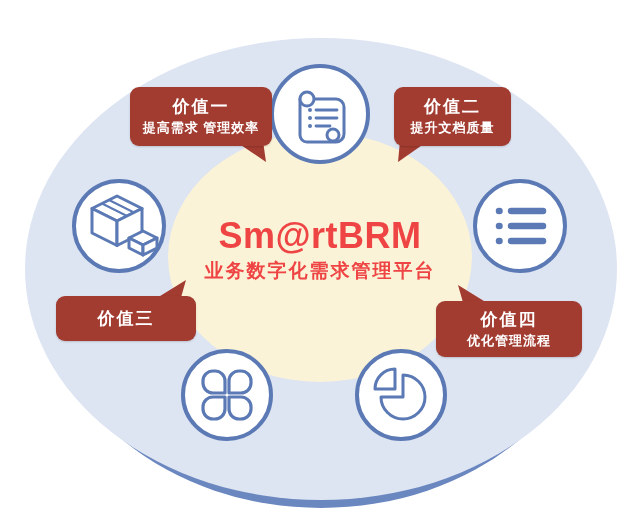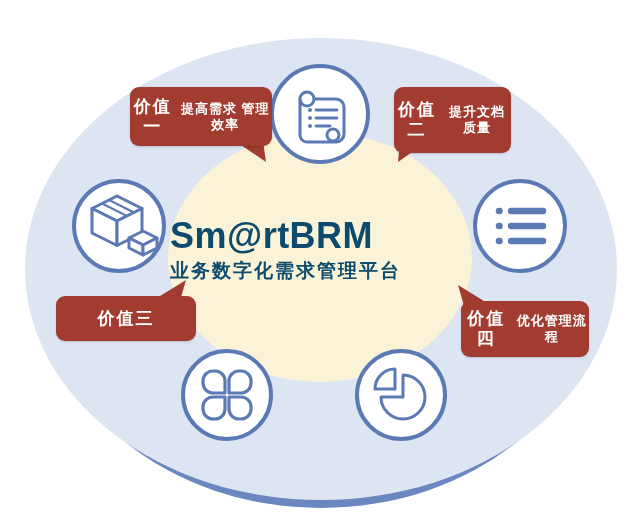--- a/index.html
+++ b/index.html
@@ -5,33 +5,33 @@
   * { margin:0; padding:0; box-sizing:border-box; }
   html,body { background:#ffffff; font-family:"Liberation Sans", sans-serif; }
   .stage { position:relative; width:640px; height:527px; background:#ffffff; overflow:hidden; }
   .stage > svg { position:absolute; left:0; top:0; }
 
   .badge {
     position:absolute;
     background:#a23b30;
     color:#ffffff;
     border-radius:9px;
-    display:flex; flex-direction:row; align-items:center; justify-content:center;
+    display:flex; flex-direction:column; align-items:center; justify-content:center;
     gap:3px; text-align:center;
     box-shadow:0 1px 2px rgba(0,0,0,0.15);
   }
   .badge-title { font-size:17px; font-weight:700; letter-spacing:2px; line-height:20px; }
   .badge-desc  { font-size:13px; font-weight:700; letter-spacing:1px; line-height:16px; }
 
   .badge-1 { left:130px; top:87px;  width:142px; height:59px; }
-  .badge-2 { left:394px; top:87px;  width:117px; height:66px; }
+  .badge-2 { left:394px; top:87px;  width:117px; height:59px; }
   .badge-3 { left:56px;  top:296px; width:140px; height:45px; }
-  .badge-4 { left:461px; top:301px; width:128px; height:56px; }
+  .badge-4 { left:436px; top:301px; width:146px; height:56px; }
 
-  .center-text { position:absolute; left:170px; top:215px; width:300px; text-align:left; color:#0c4a6e; }
+  .center-text { position:absolute; left:170px; top:215px; width:300px; text-align:center; color:#ef4444; }
   .center-title { font-size:36px; font-weight:800; letter-spacing:0.5px; line-height:42px; }
   .center-subtitle { font-size:19px; font-weight:700; letter-spacing:2px; line-height:24px; margin-top:2px; }
 </style>
 </head>
 <body>
 
 <div class="stage">
 
   <svg width="640" height="527" viewBox="0 0 640 527">
 

